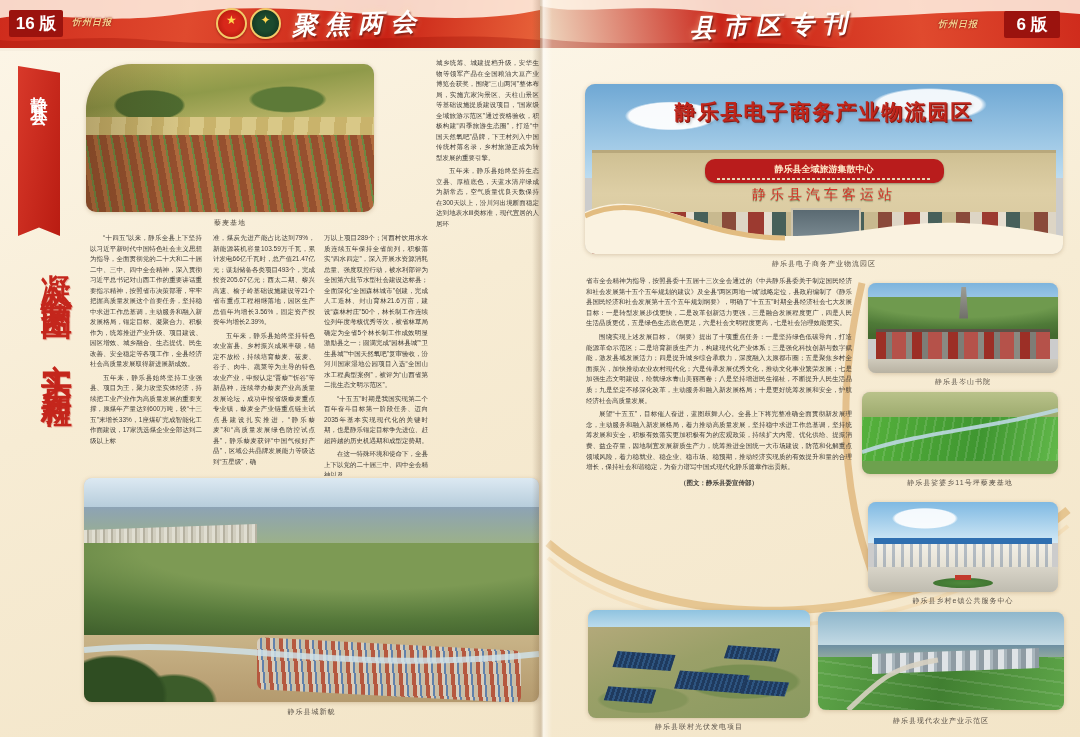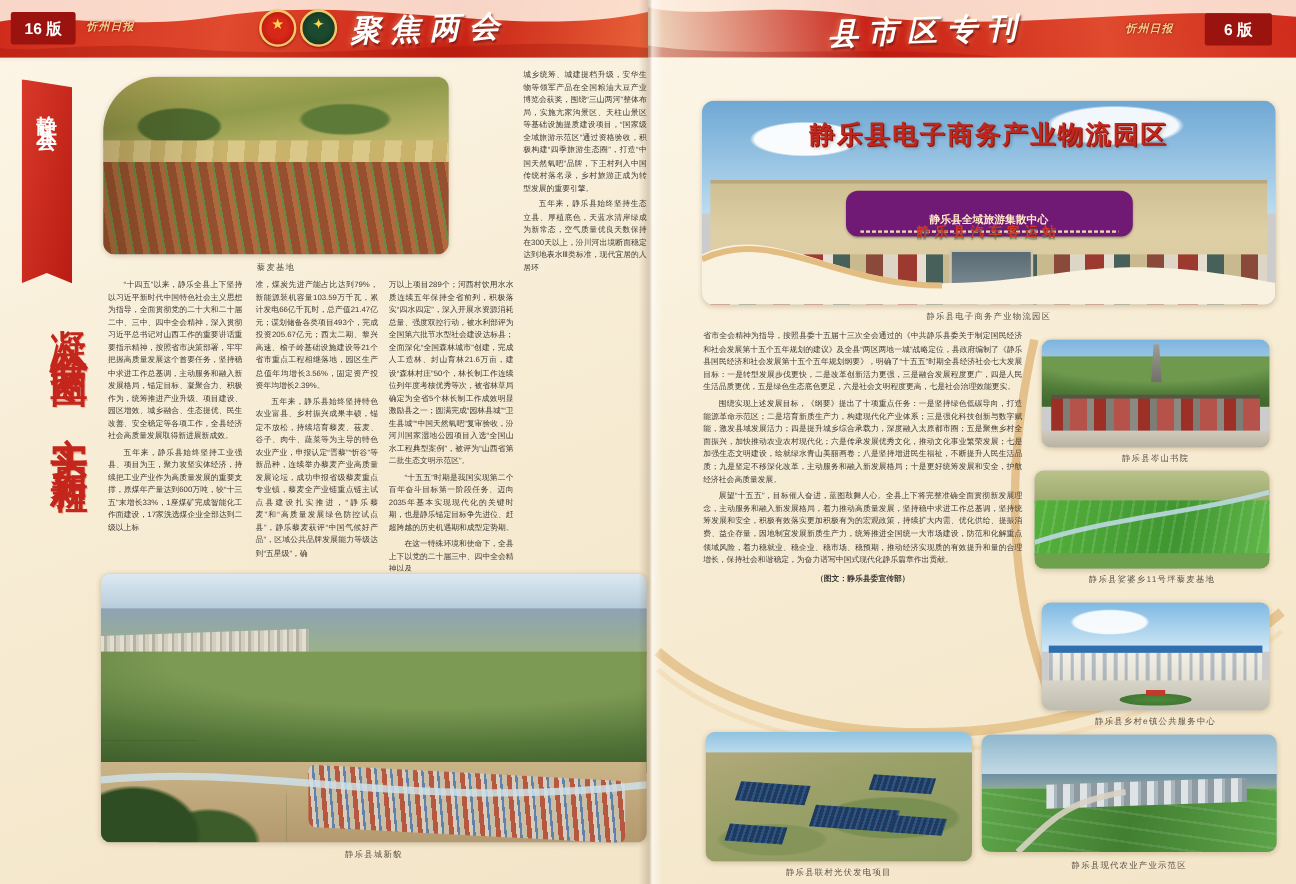--- a/index.html
+++ b/index.html
@@ -7,21 +7,21 @@
           background:linear-gradient(#f7efe0,#f3e8d2);
           font-family:"Liberation Sans","DejaVu Sans",sans-serif;}
   
   .banner{position:absolute;height:48px;overflow:hidden;}
   .banner-left{left:0;top:3;width:540px;
     background:linear-gradient(100deg,#cf2b1c 0%,#e04a2e 35%,#c81f14 70%,#e8633a 100%);}
   .banner-right{left:540px;top:0;width:540px;
     background:linear-gradient(260deg,#cf2b1c 0%,#e04a2e 30%,#c81f14 65%,#f0ddc4 100%);}
   .banner svg{position:absolute;left:0;top:0;}
   .pagebox{position:absolute;background:#9b130e;color:#fff;font-weight:bold;
-    font-size:13px;text-align:center;line-height:27px;border-radius:2px;}
+    font-size:17px;text-align:center;line-height:27px;border-radius:2px;}
   .masthead{position:absolute;color:#f5cf8e;font-size:9px;font-style:italic;
     font-weight:bold;letter-spacing:1px;text-shadow:0 0 2px #7a0d08;}
   .callig{position:absolute;color:#fff;font-family:"DejaVu Serif","Liberation Serif",serif;
     font-weight:bold;font-style:italic;font-size:25px;letter-spacing:8px;
     transform:rotate(-2deg);
     text-shadow:1px 2px 2px rgba(110,10,5,.8),0 0 6px rgba(255,225,170,.6);}
   .emblem{position:absolute;width:27px;height:27px;border-radius:50%;
     border:2px solid #f2c968;box-shadow:0 1px 2px rgba(80,0,0,.5);}
   .emblem-star{position:absolute;left:0;top:4px;width:100%;text-align:center;
     color:#ffd64f;font-size:12px;line-height:1;}
@@ -82,26 +82,26 @@
   .pm-sky{left:0;right:0;top:0;height:55%;
     background:radial-gradient(70px 22px at 18% 34%,rgba(255,255,255,.95) 0 60%,transparent 66%),
                radial-gradient(90px 26px at 72% 22%,rgba(255,255,255,.9) 0 58%,transparent 64%),
                linear-gradient(#6fa8d4,#bcdcf0);}
   .pm-roofsign{left:2%;right:2%;top:8%;text-align:center;color:#c0261c;font-weight:bold;
     font-size:21px;letter-spacing:2px;white-space:nowrap;
     font-family:"DejaVu Serif","Liberation Serif",serif;
     text-shadow:1px 1px 0 #871a12,2px 2px 3px rgba(0,0,0,.25);}
   .pm-bld{left:1.5%;right:1.5%;top:39%;bottom:0;border-top:3px solid #b8a87c;
     background:linear-gradient(#cfc093,#decfa6 40%,#d6c69b);}
-  .pm-banner{left:25%;right:25%;top:44%;height:12%;background:#701a75;color:#ffe9c8;
-    font-size:9px;font-weight:bold;text-align:center;padding-top:18px;border-radius:10px;
+  .pm-banner{left:25%;right:25%;top:44%;height:12%;background:#b91c1c;color:#ffe9c8;
+    font-size:9px;font-weight:bold;text-align:center;padding-top:4px;border-radius:10px;
     box-shadow:0 1px 2px rgba(0,0,0,.3);}
   .pm-banner-en{height:2px;margin:2px 12px 0 12px;
     background:repeating-linear-gradient(90deg,#e8d5b5 0 3px,transparent 3px 5px);}
-  .pm-sign2{left:28%;right:28%;top:60%;text-align:center;font-size:11px;font-weight:bold;
+  .pm-sign2{left:28%;right:28%;top:60%;text-align:center;font-size:14px;font-weight:normal;
     color:#d4352a;letter-spacing:4px;text-shadow:0 1px 1px rgba(30,90,40,.5);}
   .pm-shops{left:1.5%;right:1.5%;bottom:0;height:25%;
     background:repeating-linear-gradient(90deg,#9c3a30 0 16px,#e6ded0 16px 24px,#47605a 24px 38px,#c8b98f 38px 52px,#8a4a3a 52px 66px,#ddd5c5 66px 78px);}
   .pm-glass{left:43%;width:14%;bottom:0;height:25%;background:linear-gradient(#5a6a72,#8a99a0);
     border:2px solid #cfc5ad;}
   
   .pt-sky{left:0;right:0;top:0;height:48%;background:linear-gradient(#7db4dd,#cfe6f4);}
   .pt-hill{left:0;right:0;top:16%;height:46%;
     background:radial-gradient(110% 100% at 50% 0,#6f9a4e 0 48%,#4f7a38 75%,#43692f);}
   .pt-tower{left:48%;top:4%;width:9px;height:32px;

